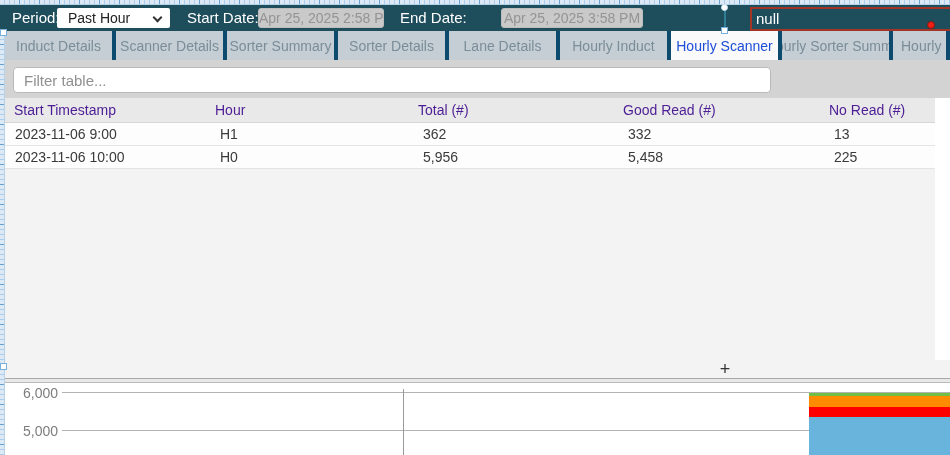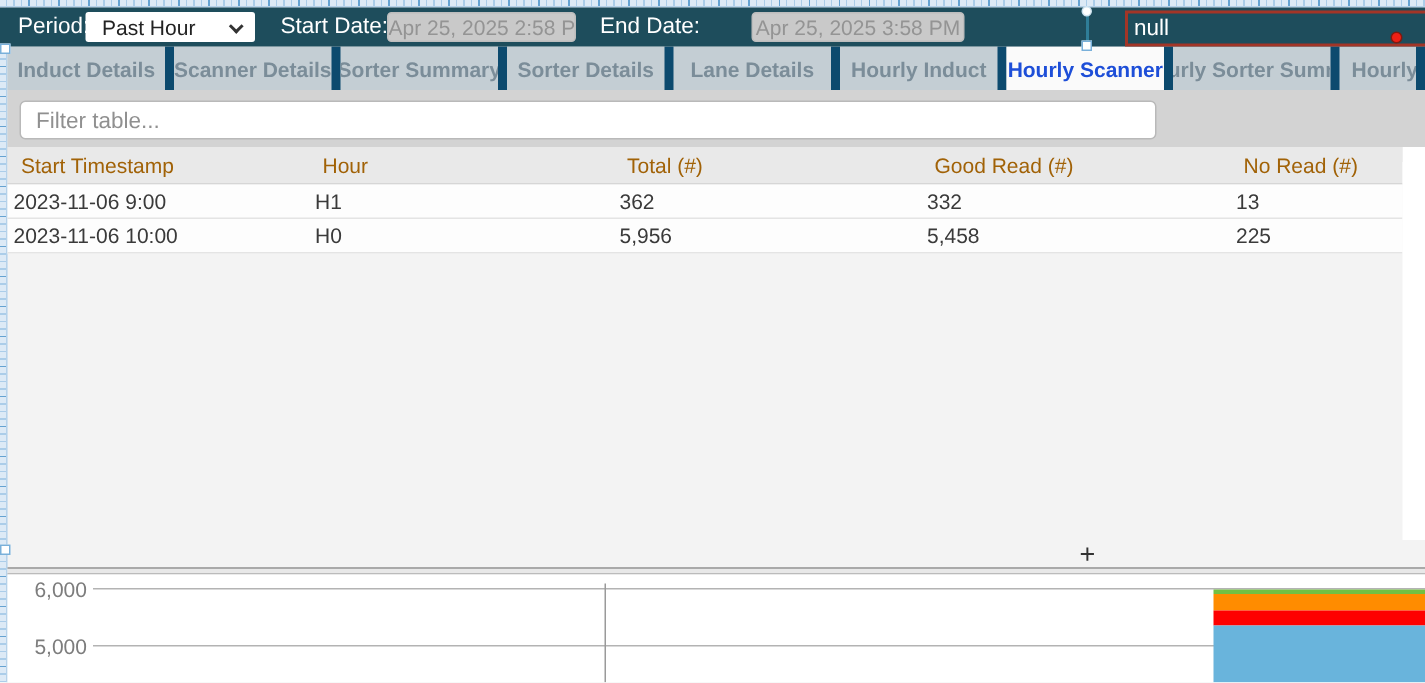--- a/index.html
+++ b/index.html
@@ -36,39 +36,39 @@
   .rot-line { position:absolute; left:724px; top:8px; width:2px; height:21px; background:#2f7d97; z-index:4; }
   .rot-circle { position:absolute; left:721px; top:4px; width:7px; height:7px; border-radius:50%; background:#fff; border:1px solid #cfe3f0; z-index:5; }
   .handle { position:absolute; width:7px; height:7px; background:#fff; border:1px solid #79b0da; z-index:6; }
   .h-topcenter { left:721px; top:27px; }
   .h-lefttop { left:0; top:29px; }
   .h-leftbottom { left:0; top:363px; }
 
   
   .tabs { position:absolute; left:5px; top:31px; width:945px; height:29px; display:flex; background:#c4ced4; z-index:2; }
   .tab { width:111px; flex:0 0 111px; display:flex; align-items:center; justify-content:center;
-    font-size:14px; color:#7b8d99; border-right:6px solid #0c4a6e; white-space:nowrap; overflow:hidden; cursor:pointer;font-weight:bold; }
+    font-size:14px; color:#7b8d99; border-right:4px solid #0c4a6e; white-space:nowrap; overflow:hidden; cursor:pointer; }
   .tab:last-child { flex:1 1 auto; justify-content:flex-start; padding-left:8px; }
   .tab.active { background:#fafafa; color:#1d4ed8; }
 
   
   .filterbar { position:absolute; left:5px; top:60px; width:945px; height:48px; background:#d3d3d3; }
   .filter-input { position:absolute; left:8px; top:7px; width:758px; height:26px; background:#fff; border:1px solid #b9b9b9;
     border-radius:4px; font-family:"Liberation Sans",sans-serif; font-size:15px; color:#444; padding:0 10px; outline:none; }
   .filter-input::placeholder { color:#909090; }
 
   
   .thead { position:absolute; left:5px; top:98px; width:930px; height:25px; background:#e9e9e9; display:flex; align-items:center;
-    font-size:14px; color:#a16207; border-bottom:1px solid #d6d6d6; }
+    font-size:14px; color:#4c1d95; border-bottom:1px solid #d6d6d6; }
   .trow { position:absolute; left:5px; width:930px; height:23px; background:#fdfdfd; display:flex; align-items:center;
     font-size:14px; color:#3a3a3a; border-bottom:1px solid #e4e4e4; }
   .row-1 { top:123px; } .row-2 { top:146px; }
   .c1 { flex:0 0 205px; padding-left:4px; } .c2 { flex:0 0 203px; } .c3 { flex:0 0 205px; } .c4 { flex:0 0 206px; } .c5 { flex:1 1 auto; }
   .thead .c1 { padding-left:9px; } .thead .c2, .thead .c3, .thead .c4, .thead .c5 { padding-left:5px; }
-  .cell { white-space:nowrap; overflow:hidden; }
+  .cell { white-space:nowrap; overflow:hidden;padding-left:10px; }
   .scroll-strip { position:absolute; left:935px; top:98px; width:15px; height:262px; background:#fff; }
 
   
   .add-btn { position:absolute; left:714px; top:360px; width:22px; height:18px; text-align:center; font-size:18px; line-height:18px; color:#333; cursor:pointer; }
   .splitter { position:absolute; left:5px; top:378px; width:945px; height:5px;
     background:linear-gradient(to bottom, #a9a9a9 0 1px, #e8e8e8 1px 4px, #bbb 4px 5px); cursor:row-resize; }
 
   
   .chart { position:absolute; left:5px; top:383px; width:945px; height:72px; background:#fff; }
   .ytick { position:absolute; left:0; width:53px; text-align:right; font-size:14px; color:#7d7d7d; }

